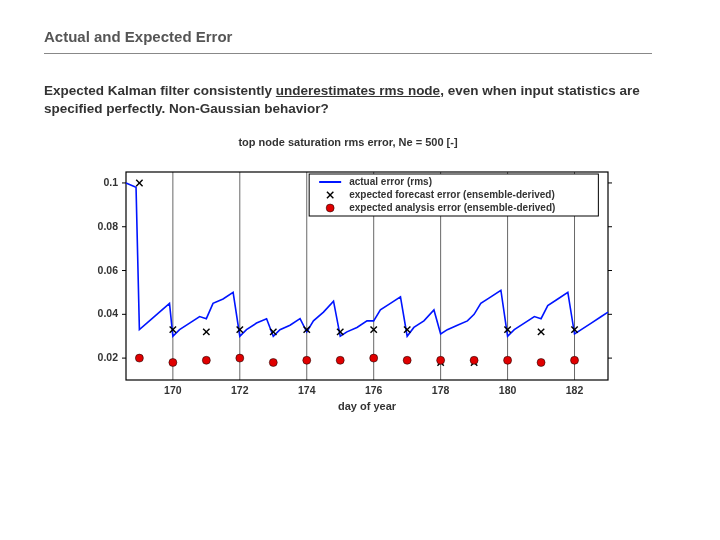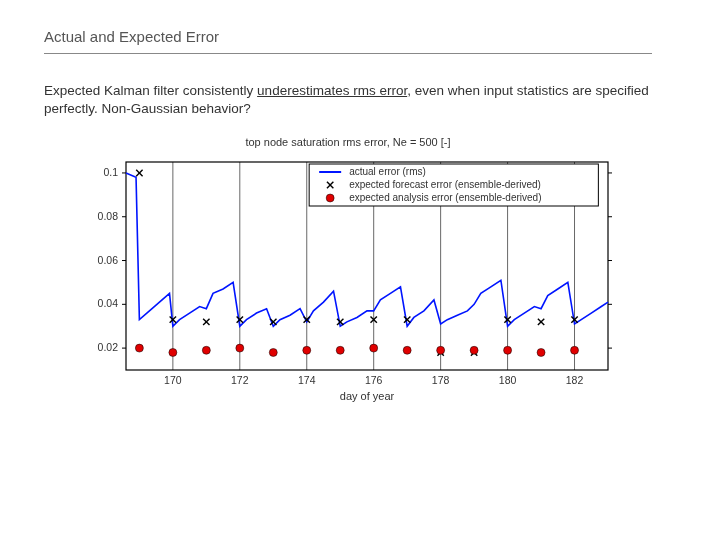--- a/index.html
+++ b/index.html
@@ -7,20 +7,21 @@
     padding: 0;
     width: 720px;
     height: 540px;
     background: #fff;
     font-family: Verdana, Geneva, sans-serif;
     color: #333;
   }
   .page {
     padding: 28px 68px 0 44px;
     box-sizing: border-box;
+    font-weight: bold;
   }
   .title {
     font-size: 15px;
     color: #555;
     margin-bottom: 8px;
   }
   .rule {
     border: none;
     border-top: 1px solid #888;
     margin: 0 0 28px 0;
@@ -28,21 +29,21 @@
   .blurb {
     font-size: 13.5px;
     line-height: 1.35;
     color: #333;
     margin-bottom: 18px;
   }
   .chart-title {
     font-size: 11px;
     color: #333;
     text-align: center;
-    margin-bottom: 8px;
+    margin-bottom: 18px;
   }
   .chart-wrap {
     position: relative;
     width: 540px;
     margin: 0 auto;
   }
   svg { display: block; }
   .axis-label {
     font-size: 11px;
     fill: #333;
@@ -65,21 +66,21 @@
   }
   .und { text-decoration: underline; }
 </style>
 </head>
 <body>
 
 <div class="page">
   <div class="title">Actual and Expected Error</div>
   <hr class="rule">
   <div class="blurb">
-    <span>Expected Kalman filter consistently </span><span class="und">underestimates rms error</span><span>, even when input statistics are specified perfectly.  Non-Gaussian behavior?</span>
+    <span>Expected Kalman filter consistently </span><span class="und">underestimates rms node</span><span>, even when input statistics are specified perfectly.  Non-Gaussian behavior?</span>
   </div>
 
   <div class="chart-title">top node saturation rms error, Ne = 500  [-]</div>
 
   <div class="chart-wrap">
     <svg id="chart-svg" width="540" height="250">
         <rect x="48" y="6" width="482" height="208" fill="none" stroke="#000" stroke-width="1.2"></rect>
         <line x1="94.86111111111128" y1="6" x2="94.86111111111128" y2="214" stroke="#000" stroke-width="0.6"></line>
         <text x="94.86111111111128" y="228" text-anchor="middle" class="tick-label">170</text>
         <line x1="161.8055555555557" y1="6" x2="161.8055555555557" y2="214" stroke="#000" stroke-width="0.6"></line>

